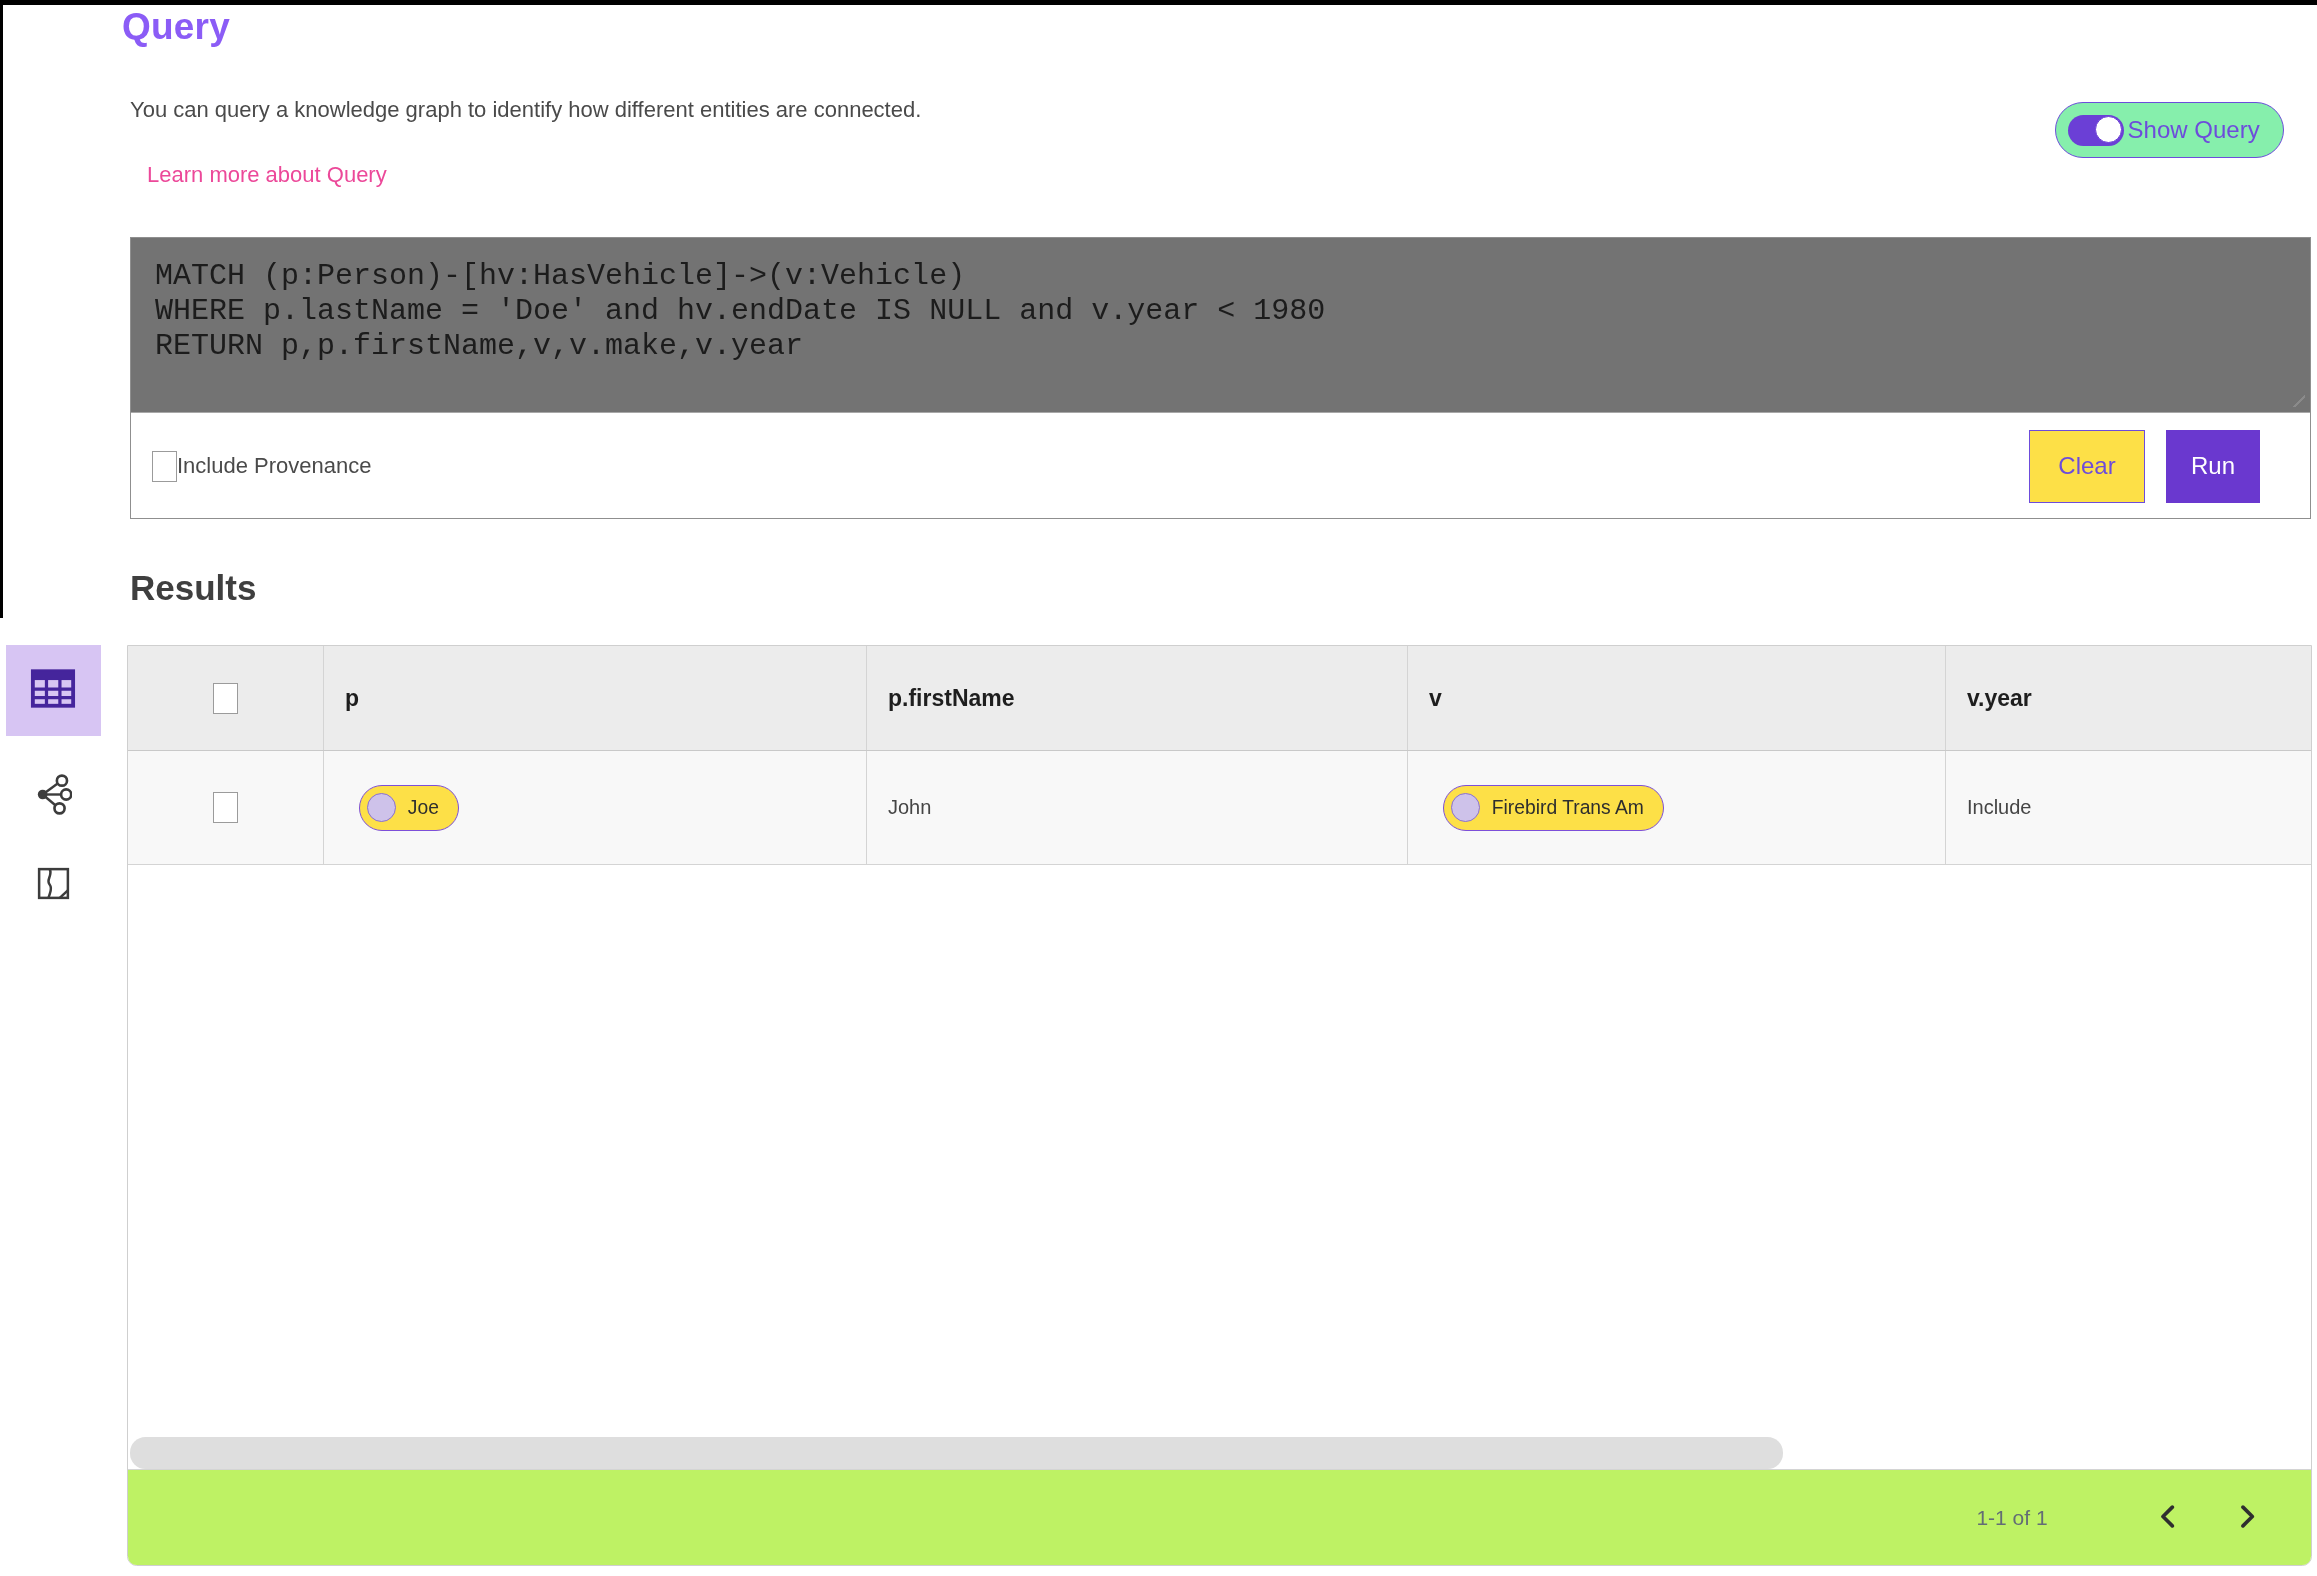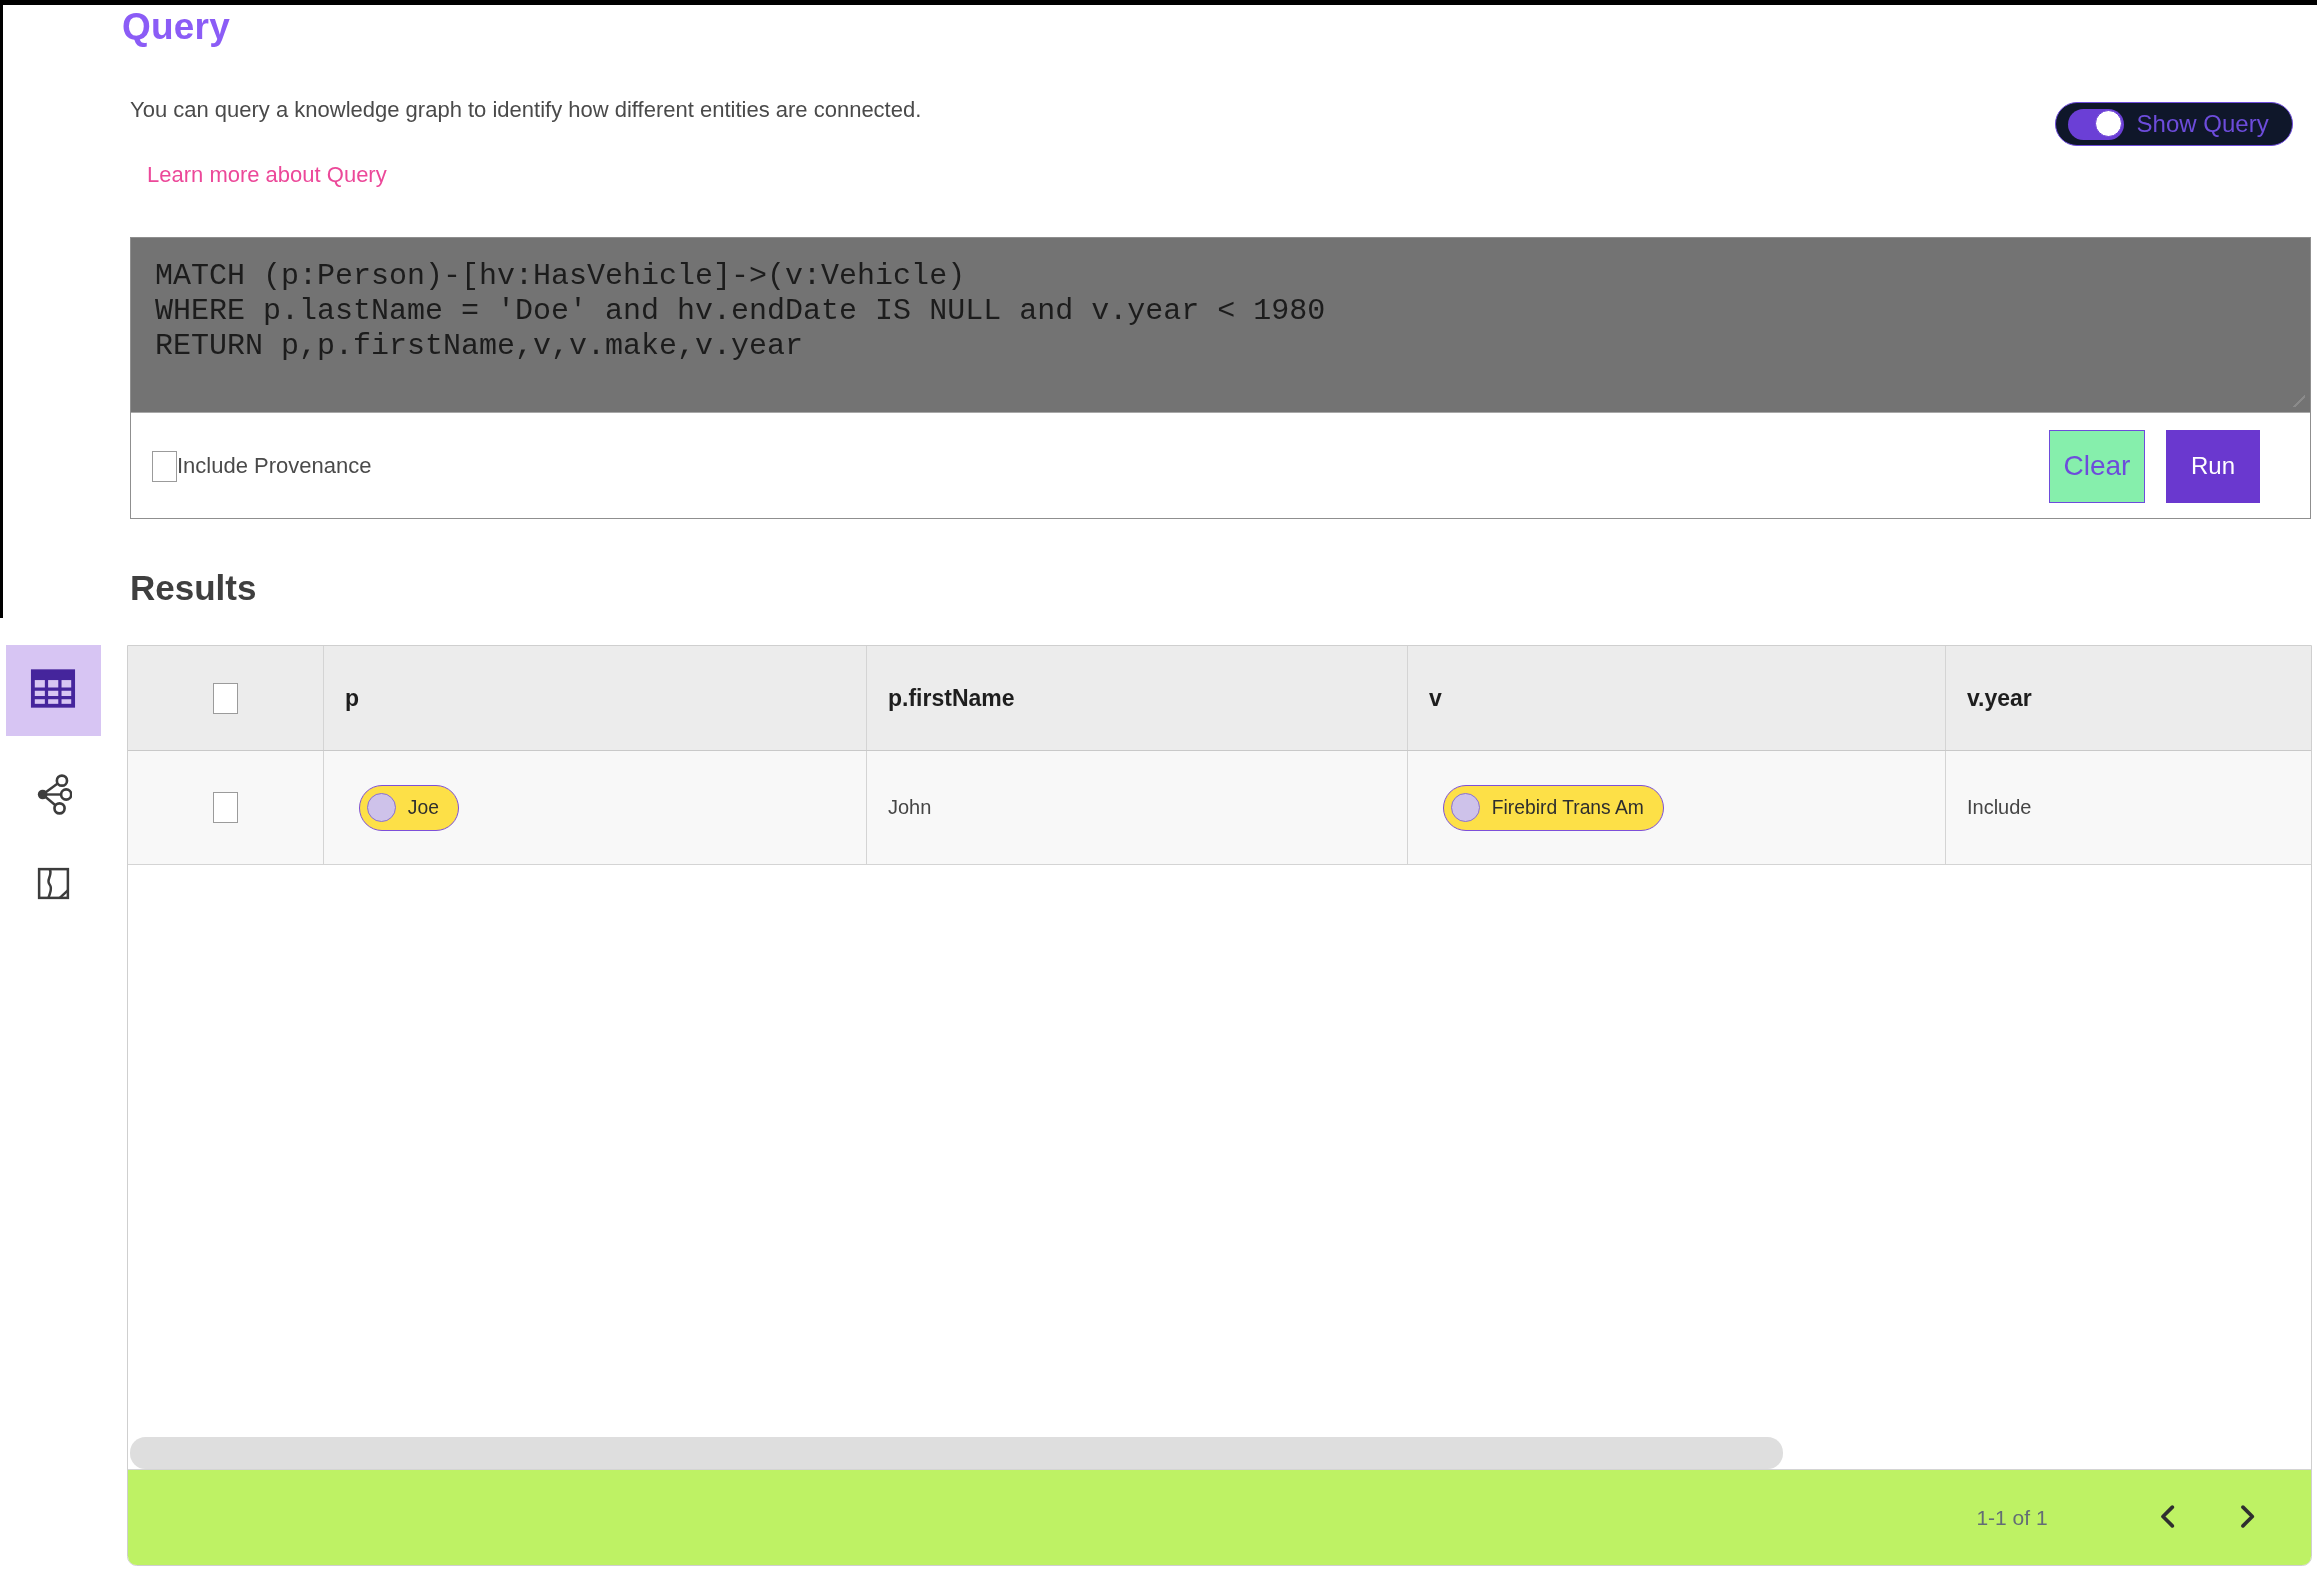--- a/index.html
+++ b/index.html
@@ -8,39 +8,39 @@
     font-family:"Liberation Sans",sans-serif;overflow:hidden;box-sizing:border-box;
   }
   .edge-top{position:absolute;left:0;top:0;width:2317px;height:4.8px;background:#000;}
   .edge-left{position:absolute;left:0;top:0;width:2.9px;height:618px;background:#000;}
 
   .page-title{position:absolute;left:122px;top:5.8px;margin:0;font-size:37px;font-weight:bold;color:#8b5cf6;letter-spacing:0.2px;}
   .page-desc{position:absolute;left:130px;top:97px;margin:0;font-size:22px;color:#4a4a4a;}
   .learn-link{position:absolute;left:147px;top:162px;font-size:22px;color:#ec4899;text-decoration:none;cursor:pointer;}
 
   
-  .show-query{position:absolute;left:2055px;top:102px;height:44px;display:flex;align-items:center;gap:13px;
-    padding:0 23px 0 11.6px;border:1.9px solid var(--accent);border-radius:33px;background:#0f172a;cursor:pointer;box-sizing:border-box;}
+  .show-query{position:absolute;left:2055px;top:102px;height:56px;display:flex;align-items:center;gap:4px;
+    padding:0 23px 0 11.6px;border:1.9px solid var(--accent);border-radius:33px;background:#86efac;cursor:pointer;box-sizing:border-box;}
   .switch{position:relative;display:inline-block;width:56px;height:31px;border-radius:15.4px;background:var(--toggle);}
   .switch .knob{position:absolute;right:1.9px;top:1.9px;width:27px;height:27px;border-radius:50%;background:#fff;border:1px solid var(--toggle);box-sizing:border-box;}
   .show-query .lbl{font-size:24px;color:var(--accent);}
 
   
   .query-box{position:absolute;left:130px;top:237px;width:2181px;height:282px;border:1.9px solid #8f8f8f;background:#fff;box-sizing:border-box;}
   .query-text{display:block;width:100%;height:175px;box-sizing:border-box;border:none;outline:none;resize:none;
     padding:21px 29px 0 24px;font-family:"Liberation Mono",monospace;font-size:30px;line-height:35px;color:#1c1c1c;background:#737373;
     border-bottom:1px solid #a8a8a8;white-space:pre;overflow:hidden;}
   .resize-handle{position:absolute;right:4.8px;top:152px;width:17.4px;height:17.4px;
     background:linear-gradient(135deg,transparent 40%,#8a8a8a 40% 48%,transparent 48% 64%,#8a8a8a 64% 72%,transparent 72%);
     clip-path:polygon(100% 0,100% 100%,0 100%);cursor:nwse-resize;}
   .query-bar{position:absolute;left:0;right:0;bottom:0;height:104px;display:flex;align-items:center;padding:0 50px 0 21px;box-sizing:border-box;}
   .checkbox{display:inline-block;width:25px;height:31px;border:1.9px solid #9b9b9b;background:#fff;box-sizing:border-box;cursor:pointer;}
   .cb-label{margin-left:0;font-size:22px;color:#4a4a4a;}
   .spacer{flex:1;}
-  .btn-clear{width:96px;height:73px;background:#86efac;border:1.9px solid var(--accent);color:var(--accent);font-size:28px;
+  .btn-clear{width:116px;height:73px;background:#fde047;border:1.9px solid var(--accent);color:var(--accent);font-size:24px;
     font-family:"Liberation Sans",sans-serif;cursor:pointer;margin-right:21px;}
   .btn-run{width:94px;height:73px;background:var(--run);border:none;color:#fff;font-size:24px;
     font-family:"Liberation Sans",sans-serif;cursor:pointer;}
 
   .results-title{position:absolute;left:130px;top:568px;margin:0;font-size:35px;font-weight:bold;color:#3f3f3f;}
 
   
   .view-rail{position:absolute;left:5.8px;top:645px;width:95px;}
   .tile{width:95px;height:91px;display:flex;align-items:center;justify-content:center;cursor:pointer;}
   .tile.selected{background:var(--tile);}

